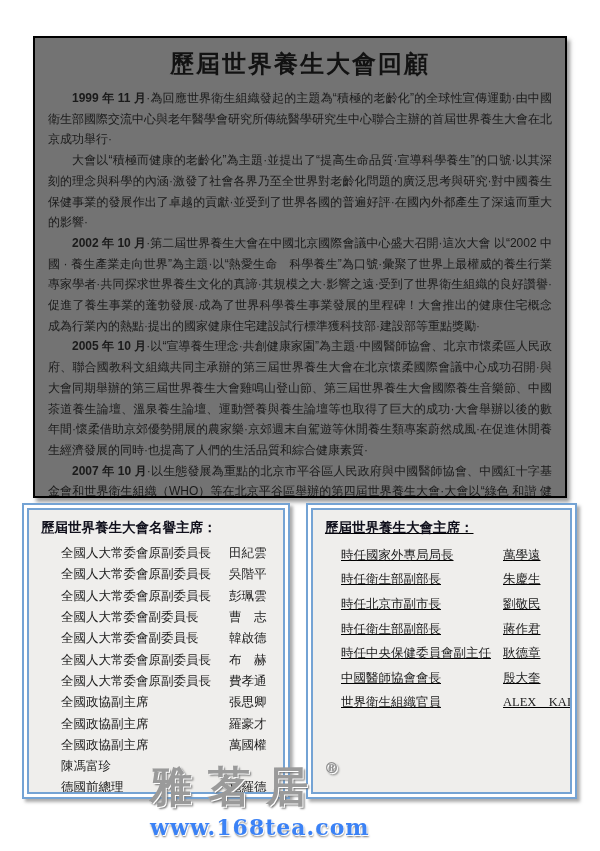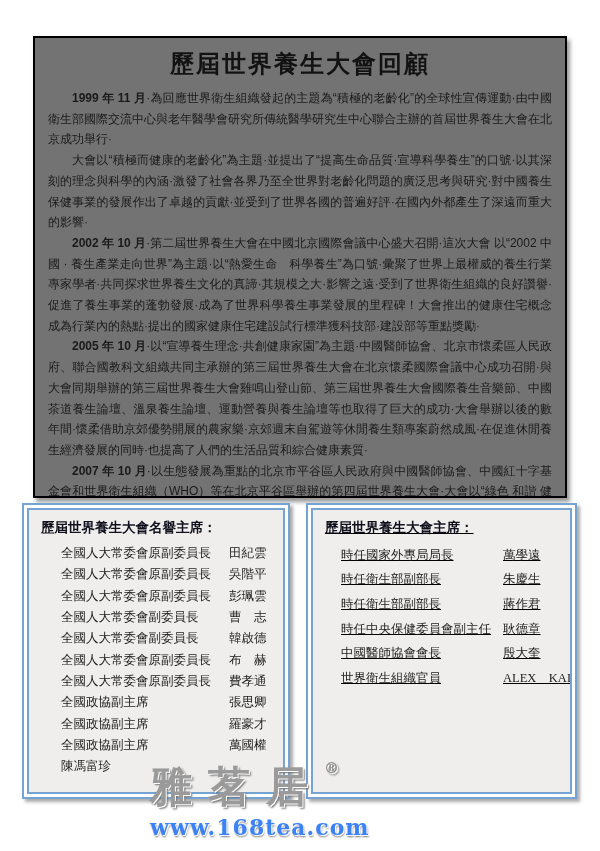--- a/index.html
+++ b/index.html
@@ -143,39 +143,47 @@
 
         <div class="row">
           <span class="row-title">全國政協副主席</span>
           <span class="row-name">萬國權</span>
         </div>
 
         <div class="row">
           <span class="row-name">陳馮富珍</span>
         </div>
 
+        <div class="row">
+          <span class="row-title">德國前總理</span>
+          <span class="row-name">施羅德</span>
+        </div>
       </div>
   </div>
 </div>
 
 <div class="box box-right">
   <div class="box-inner">
     <div class="box-header">歷屆世界養生大會主席：</div>
     <div>
 
         <div class="row">
           <span class="row-title">時任國家外專局局長</span>
           <span class="row-name">萬學遠</span>
         </div>
 
         <div class="row">
           <span class="row-title">時任衛生部副部長</span>
           <span class="row-name">朱慶生</span>
         </div>
 
+        <div class="row">
+          <span class="row-title">時任北京市副市長</span>
+          <span class="row-name">劉敬民</span>
+        </div>
 
         <div class="row">
           <span class="row-title">時任衛生部副部長</span>
           <span class="row-name">蔣作君</span>
         </div>
 
         <div class="row">
           <span class="row-title">時任中央保健委員會副主任</span>
           <span class="row-name">耿德章</span>
         </div>

